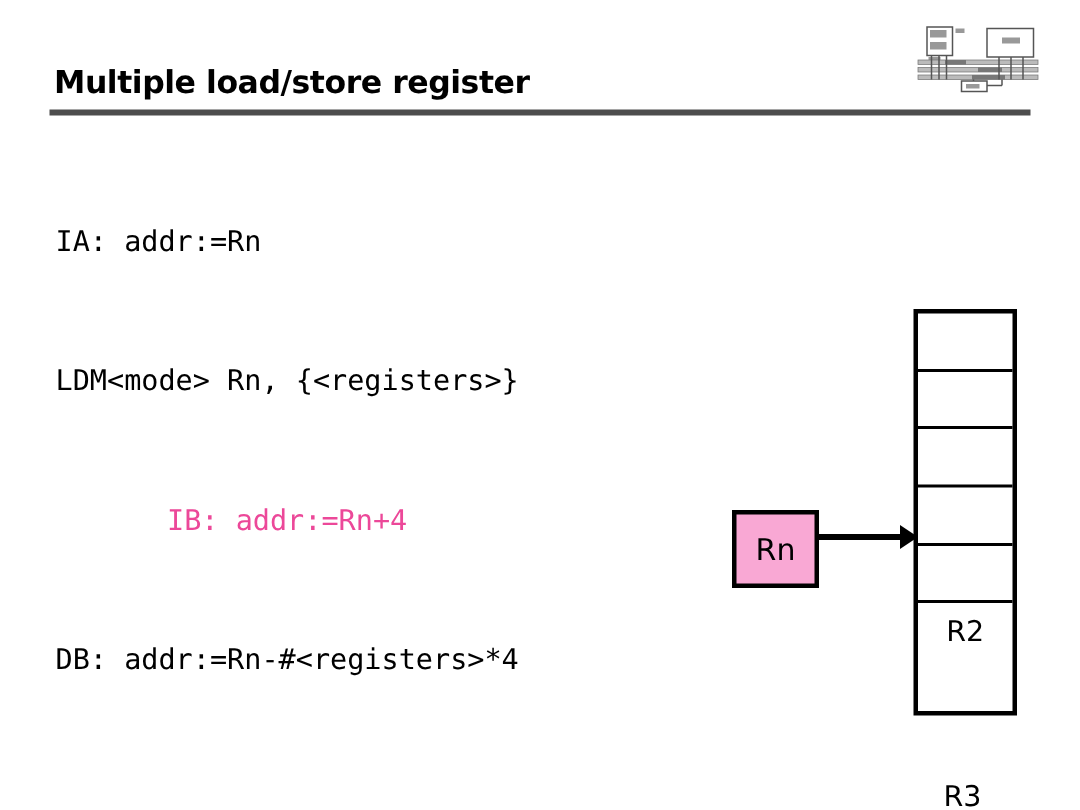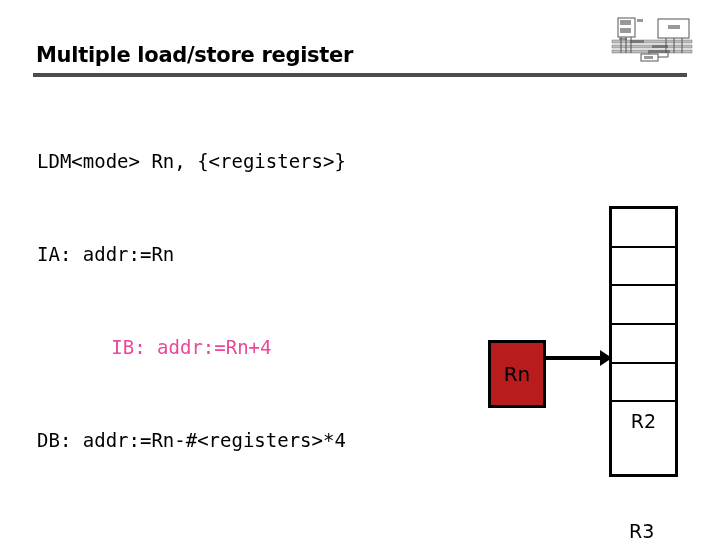--- a/index.html
+++ b/index.html
@@ -93,30 +93,30 @@
   }
   .mem-cell:last-child {
     border-bottom: none;
   }
 
   #rn-box {
     position: absolute;
     left: 488px;
     top: 340px;
     width: 58px;
-    height: 68px;
+    height: 52px;
     border: 3px solid #000000;
     box-sizing: border-box;
     display: flex;
     align-items: center;
     justify-content: center;
     font-family: "DejaVu Sans", sans-serif;
     font-size: 20px;
     color: #000000;
-    background: #b91c1c;
+    background: #f9a8d4;
   }
 
   #rn-arrow-shaft {
     position: absolute;
     left: 546px;
     top: 356px;
     width: 58px;
     height: 4px;
     background: #000000;
   }
@@ -176,22 +176,22 @@
   <line x1="74" y1="25" x2="74" y2="40" stroke="#555" stroke-width="1"></line>
 
   <rect x="33" y="41" width="17" height="7" fill="none" stroke="#555" stroke-width="1"></rect>
   <rect x="36" y="43" width="9" height="3" fill="#999"></rect>
   <line x1="41" y1="40" x2="41" y2="41" stroke="#555" stroke-width="1"></line>
   <line x1="50" y1="44" x2="60" y2="44" stroke="#555" stroke-width="1"></line>
   <line x1="60" y1="40" x2="60" y2="44" stroke="#555" stroke-width="1"></line>
 </svg>
 
 <div id="code-block">
+  <span class="code-line">IA: addr:=Rn</span>
   <span class="code-line">LDM&lt;mode&gt; Rn, {&lt;registers&gt;}</span>
-  <span class="code-line">IA: addr:=Rn</span>
   <span class="code-line accent">IB: addr:=Rn+4</span>
   <span class="code-line">DB: addr:=Rn-#&lt;registers&gt;*4</span>
   
   
   
   
   
   
   
 </div>

